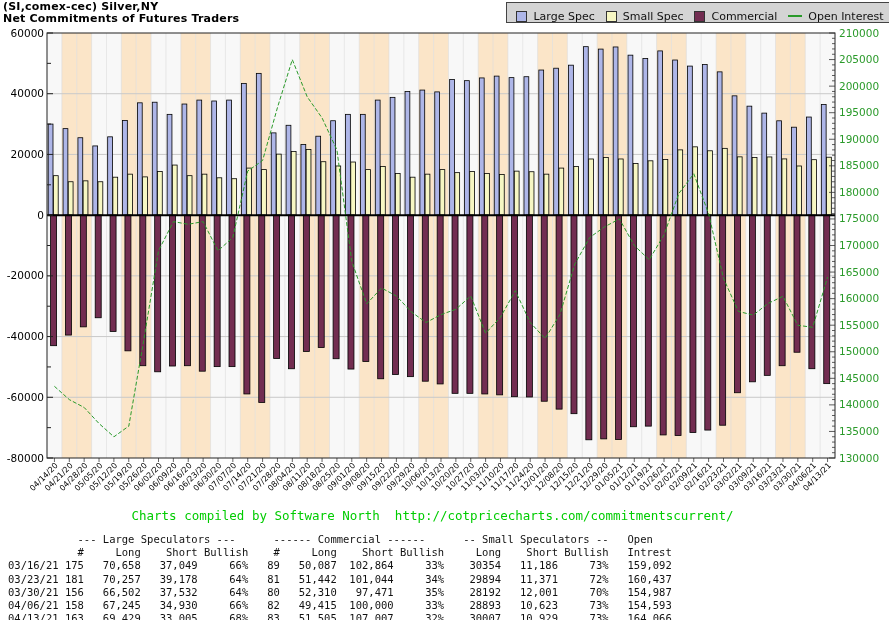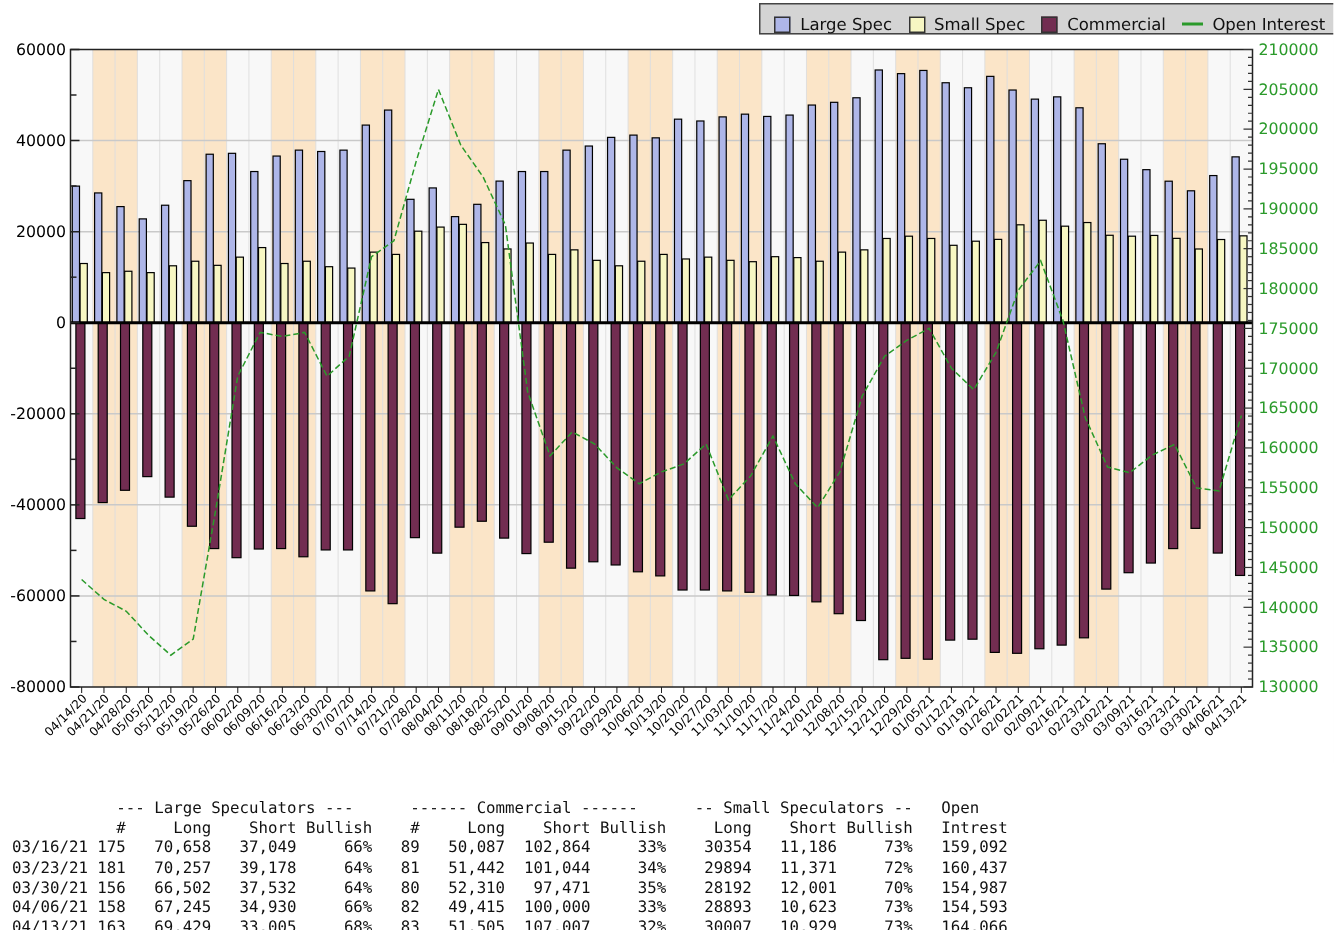--- a/index.html
+++ b/index.html
@@ -19,20 +19,24 @@
                  font-size:12.5px;color:#00cc00;white-space:pre;}
   #cot-table{position:absolute;left:8px;top:533px;
              font-family:"DejaVu Sans Mono","Liberation Mono",monospace;
              font-size:10.5px;line-height:13.2px;color:#111;white-space:pre;margin:0;}
 </style>
 </head>
 <body>
 
 <div id="stage">
 
+  <div id="title-block">
+    <div class="title-line">(SI,comex-cec) Silver,NY</div>
+    <div class="title-line">Net Commitments of Futures Traders</div>
+  </div>
 
   <div id="legend">
     <div class="legend-item">
       <span class="lg-swatch" style="background: rgb(174, 182, 232);"></span>
       <span class="legend-label">Large Spec</span>
     </div>
     <div class="legend-item">
       <span class="lg-swatch" style="background: rgb(247, 247, 195);"></span>
       <span class="legend-label">Small Spec</span>
     </div>
@@ -537,20 +541,21 @@
           <line x1="797.8301886792453" y1="433" x2="797.8301886792453" y2="437" stroke="#222" stroke-width="0.7"></line>
           <text transform="translate(801.8301886792453,441) rotate(-45)" text-anchor="end" font-size="8" fill="#000">03/30/21</text>
           <line x1="812.6981132075472" y1="433" x2="812.6981132075472" y2="437" stroke="#222" stroke-width="0.7"></line>
           <text transform="translate(816.6981132075472,441) rotate(-45)" text-anchor="end" font-size="8" fill="#000">04/06/21</text>
           <line x1="827.566037735849" y1="433" x2="827.566037735849" y2="437" stroke="#222" stroke-width="0.7"></line>
           <text transform="translate(831.566037735849,441) rotate(-45)" text-anchor="end" font-size="8" fill="#000">04/13/21</text>
         </g>
       </svg>
   </div>
 
+  <div id="footer-credit">Charts compiled by Software North  http://cotpricecharts.com/commitmentscurrent/</div>
 
   <pre id="cot-table">           --- Large Speculators ---      ------ Commercial ------      -- Small Speculators --   Open
            #     Long    Short Bullish    #     Long    Short Bullish     Long    Short Bullish   Intrest
 03/16/21 175   70,658   37,049     66%   89   50,087  102,864     33%    30354   11,186     73%   159,092
 03/23/21 181   70,257   39,178     64%   81   51,442  101,044     34%    29894   11,371     72%   160,437
 03/30/21 156   66,502   37,532     64%   80   52,310   97,471     35%    28192   12,001     70%   154,987
 04/06/21 158   67,245   34,930     66%   82   49,415  100,000     33%    28893   10,623     73%   154,593
 04/13/21 163   69,429   33,005     68%   83   51,505  107,007     32%    30007   10,929     73%   164,066</pre>
 
 </div>

